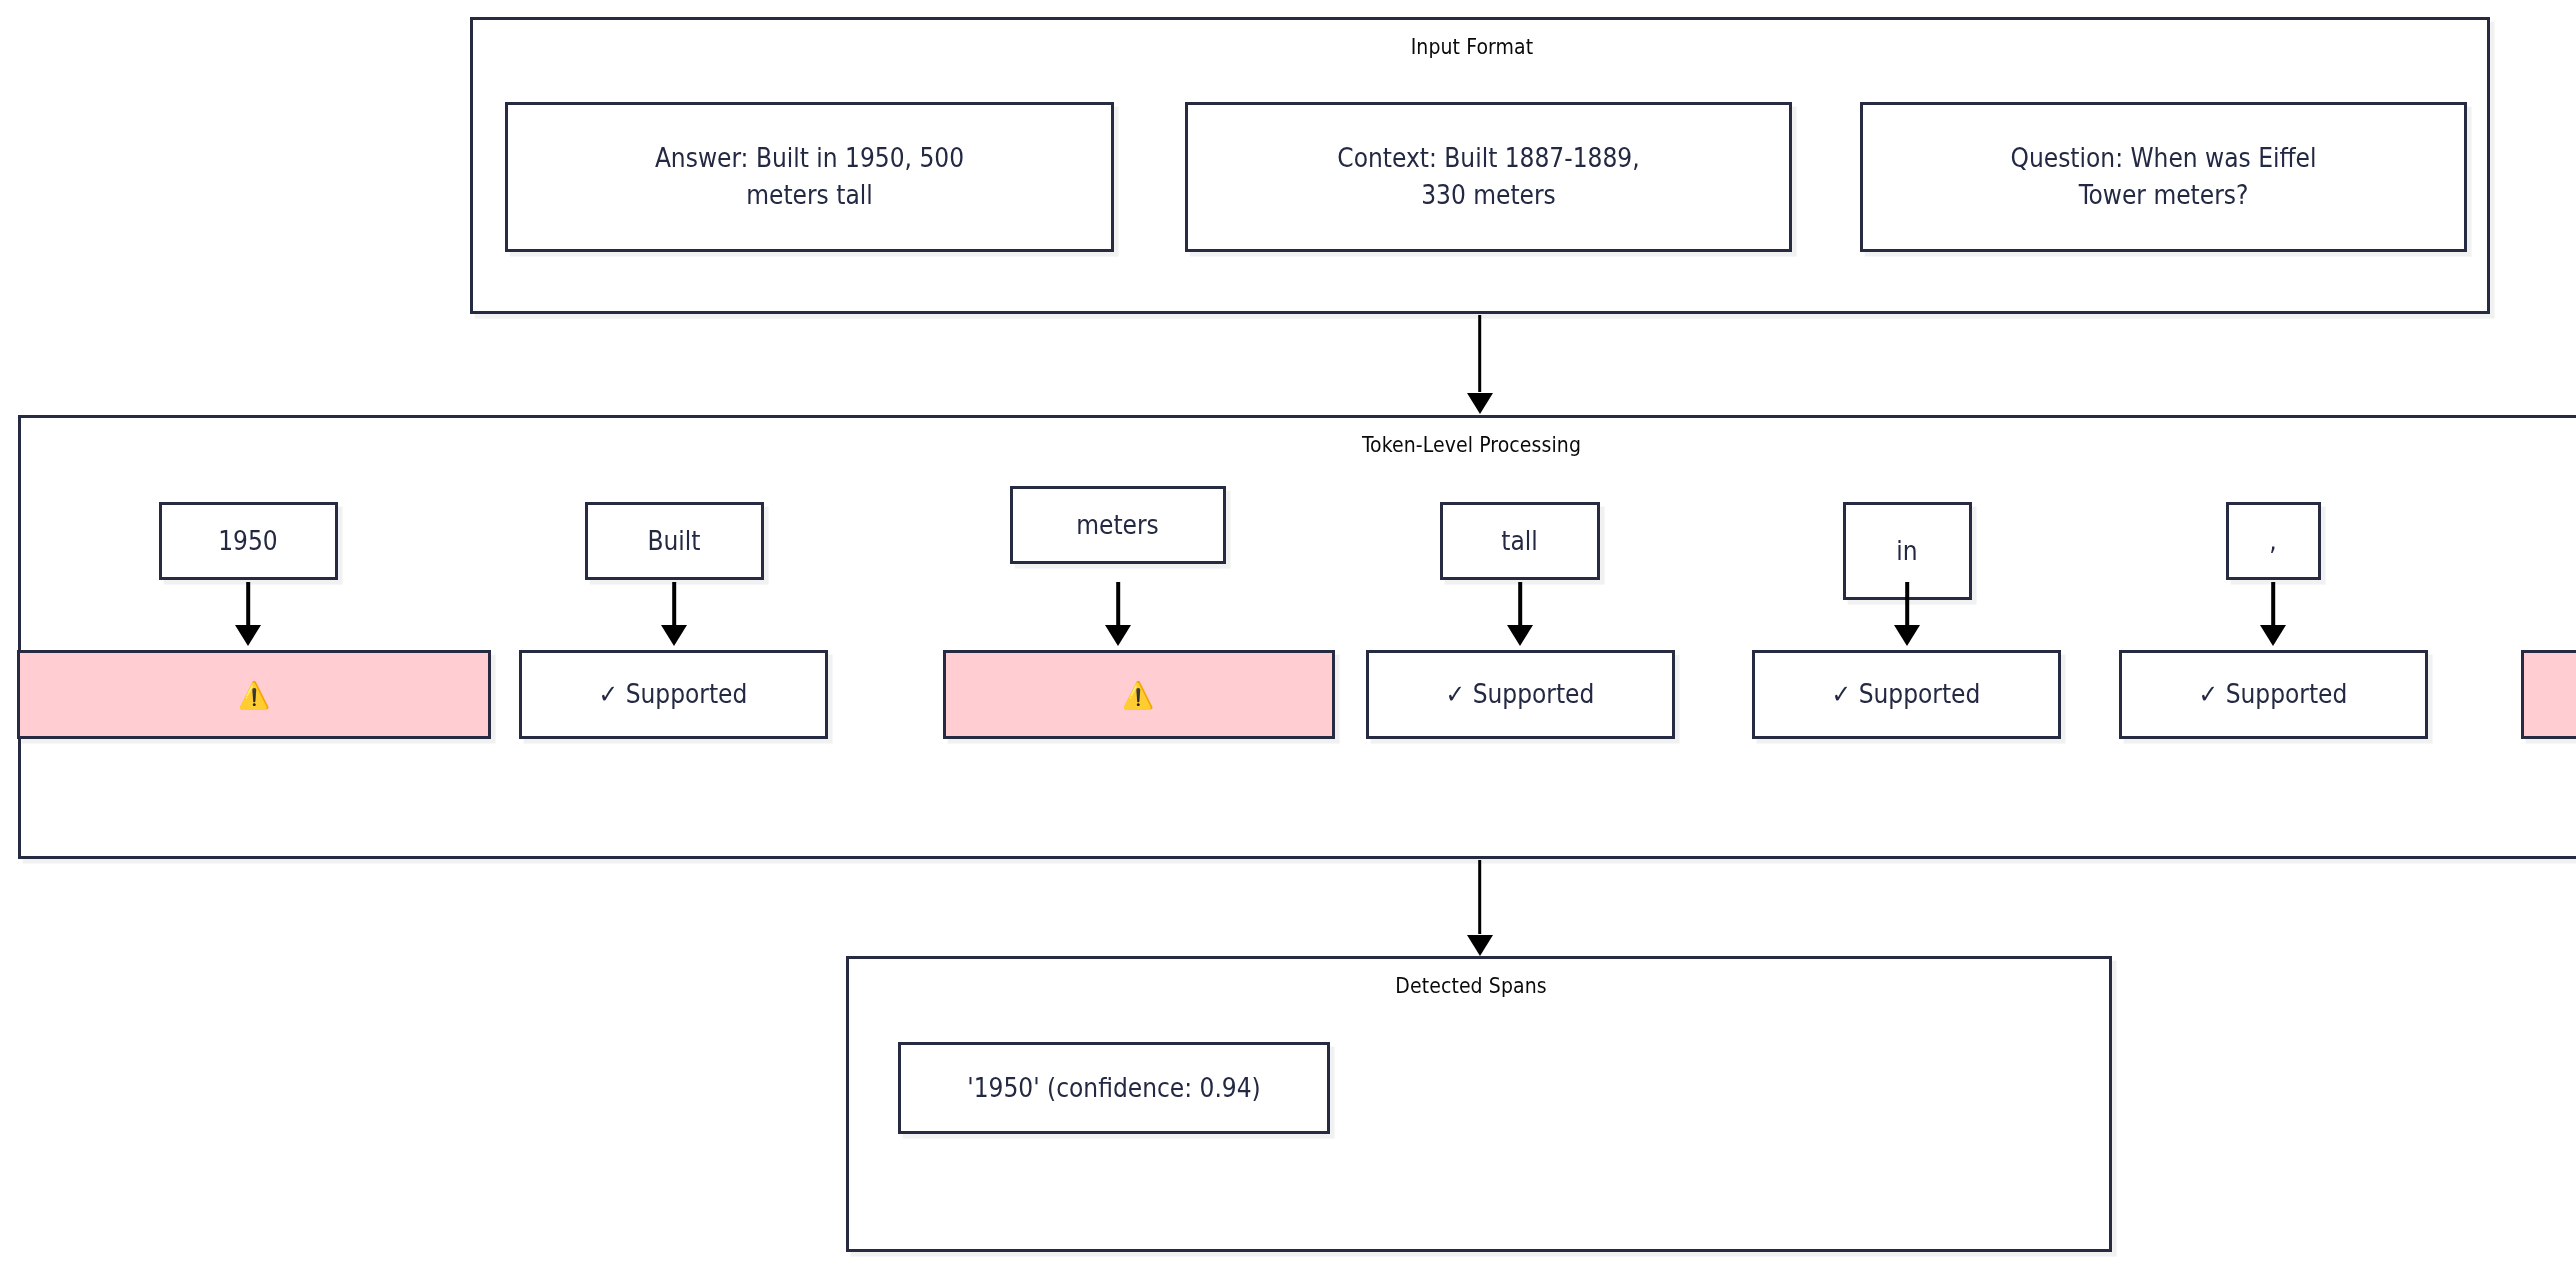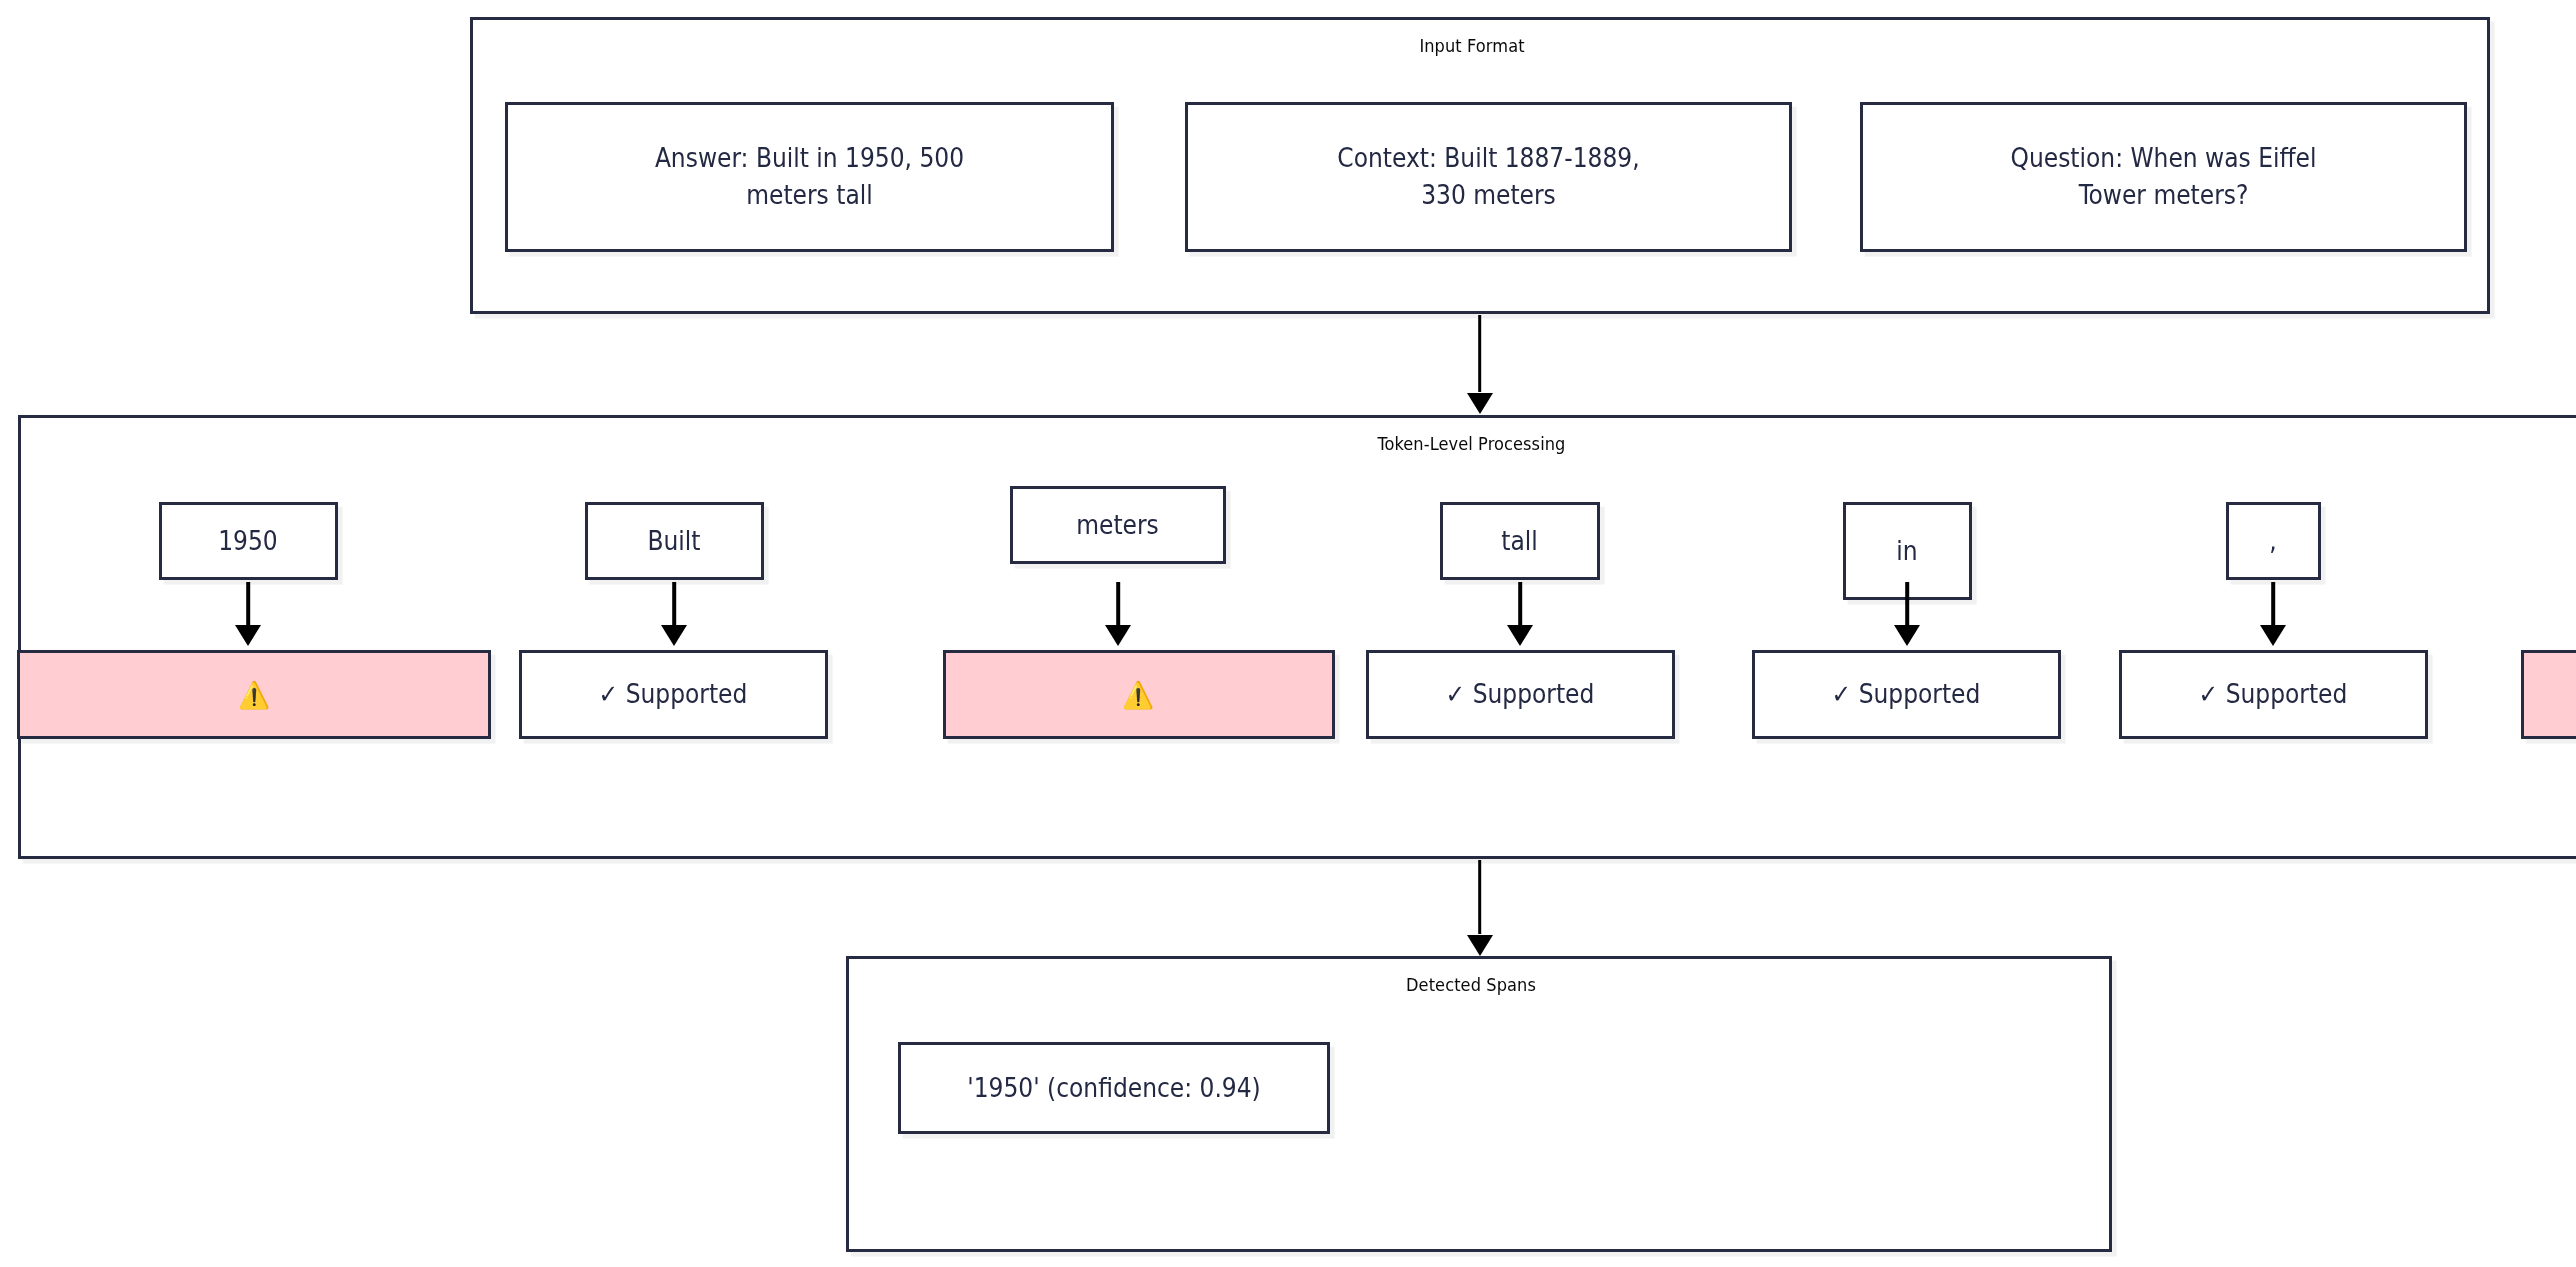--- a/index.html
+++ b/index.html
@@ -24,21 +24,21 @@
     background: #ffffff;
     border: 3.6px solid #262b41;
     box-shadow: 4.6px 4.6px 0 0 rgba(0,0,0,0.055);
   }
 
   .group-title {
     position: absolute;
     left: 0;
     right: 16px;
     text-align: center;
-    font-size: 18px;
+    font-size: 21px;
     line-height: 1;
     color: #0a0a0a;
     letter-spacing: 0.1px;
     white-space: nowrap;
   }
 
   
   .node {
     position: absolute;
     background: #ffffff;

